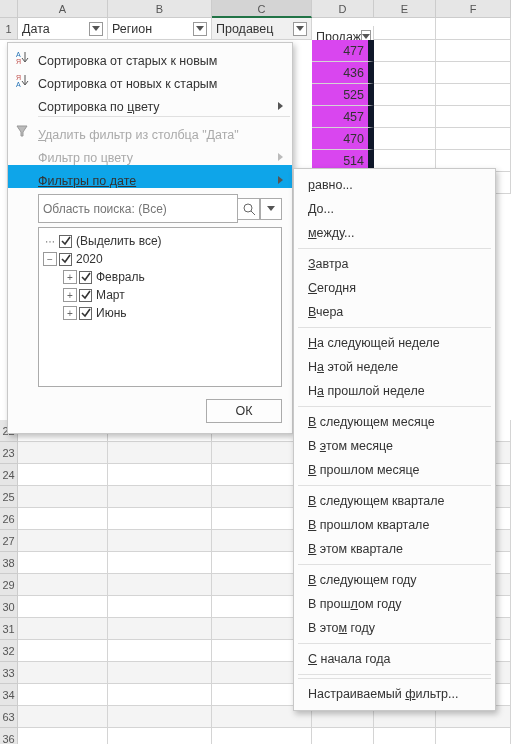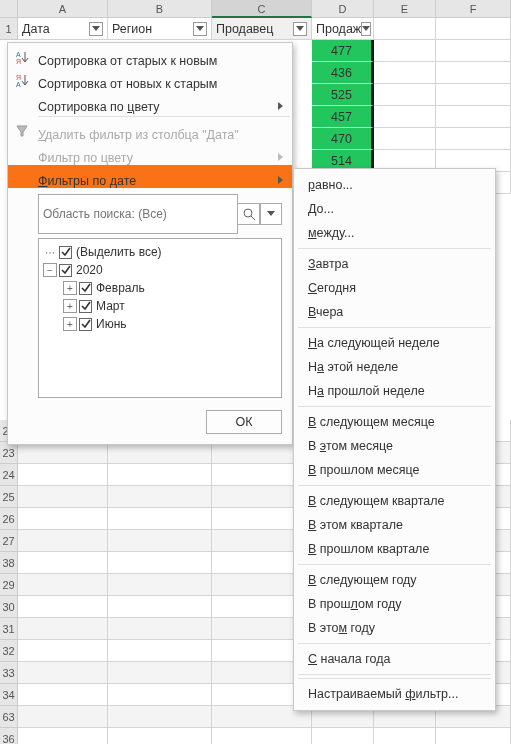--- a/index.html
+++ b/index.html
@@ -10,36 +10,36 @@
   .row-num { position: absolute; left: 0; width: 18px; height: 22px; line-height: 22px; background: #e6e6e6; border-right: 1px solid #ccc; border-bottom: 1px solid #ccc; font-size: 11px; color: #555; text-align: center; }
 
   .col-hdr { position: absolute; top: 0; height: 18px; line-height: 18px; font-size: 11px; color: #555; text-align: center; background: #e6e6e6; border-right: 1px solid #ccc; border-bottom: 1px solid #ccc; }
   .sel-col { background: #d4d4d4; border-bottom: 2px solid #217346; }
 
   .cell-hdr { position: absolute; height: 22px; background: #fff; border-right: 1px solid #d4d4d4; border-bottom: 1px solid #d4d4d4; padding: 0 4px; display: flex; align-items: center; justify-content: space-between; font-size: 12.5px; color: #333; }
   .cell-hdr.sel { background: #f0f0f0; }
   .flt-btn { width: 14px; height: 14px; border: 1px solid #999; background: #fff; display: flex; align-items: center; justify-content: center; }
   .flt-btn svg { display: block; }
 
-  .data-cell { position: absolute; height: 22px; border-right: 3px solid #0f172a; border-bottom: 1px solid #d4d4d4; padding: 0 4px; text-align: center; line-height: 22px; font-size: 12.5px; color: #333; background: #22c55e; }
+  .data-cell { position: absolute; height: 22px; border-right: 6px solid #0f172a; border-bottom: 1px solid #d4d4d4; padding: 0 4px; text-align: right; line-height: 22px; font-size: 12.5px; color: #333; background: #d946ef; }
   .grid-cell { position: absolute; height: 22px; border-right: 1px solid #d4d4d4; border-bottom: 1px solid #d4d4d4; background: #fff; }
   .grid-cell.alt { background: #f4f4f4; }
 
   .menu { position: absolute; background: #fcfcfc; border: 1px solid #c8c8c8; box-shadow: 2px 3px 6px rgba(0,0,0,0.25); font-size: 12.5px; color: #333; }
   .menu-1 { left: 7px; top: 42px; width: 286px; padding-top: 2px; }
   .m-item { display: flex; align-items: flex-end; height: 23px; padding-left: 30px; padding-right: 10px; position: relative; }
-  .m-item.hov { background: #f97316; }
+  .m-item.hov { background: #0ea5e9; text-decoration: underline; }
   .m-item.dis { color: #aaa; }
   .m-icon { position: absolute; left: 5px; top: 3px; width: 18px; height: 18px; display: flex; align-items: center; justify-content: center; }
   .m-sub { position: absolute; right: 8px; top: 8px; }
   .m-sep { height: 1px; background: #e0e0e0; margin: 2px 2px 2px 30px; }
   .u { text-decoration: underline; }
 
   .search-row { display:flex; align-items:center; margin:6px 10px 4px 30px; }
-  .search-inp { flex:1; height:40px; border:1px solid #ababab; padding:0 4px; font-size:12px; color:#888; background:#fff; }
+  .search-inp { flex:1; height:29px; border:1px solid #ababab; padding:0 4px; font-size:12px; color:#888; background:#fff; }
   .search-ico { width:22px; height:22px; border:1px solid #ababab; border-left:0; display:flex; align-items:center; justify-content:center; background:#fff; }
 
   .tree { margin:4px 10px 4px 30px; border:1px solid #ababab; background:#fff; height:160px; padding:4px 2px; font-size:12px; color:#333; }
   .tn { display:flex; align-items:center; height:18px; }
   .tn .tw { width:14px; height:14px; display:flex; align-items:center; justify-content:center; font-size:10px; color:#666; border:1px solid #999; margin-right:2px; }
   .tn .tw.blank { border:none; }
   .tn .cb { width:13px; height:13px; border:1px solid #666; margin-right:4px; display:flex; align-items:center; justify-content:center; }
   .tn .cb svg { display:block; }
 
   .btn-row { display:flex; justify-content:flex-end; gap:8px; padding:8px 10px 10px; }
@@ -79,21 +79,21 @@
       </div>
     </div>
     <div class="cell-hdr sel" style="left:212px;top:18px;width:100px">
       <span>Продавец</span>
       <div class="flt-btn">
         <svg width="8" height="6">
           <polygon points="0,0 8,0 4,5" fill="#555"></polygon>
         </svg>
       </div>
     </div>
-    <div class="cell-hdr" style="left:312px;top:18px;width:62px">
+    <div class="cell-hdr" style="left:312px;top:26px;width:62px">
       <span>Продаж</span>
       <div class="flt-btn">
         <svg width="8" height="6">
           <polygon points="0,0 8,0 4,5" fill="#555"></polygon>
         </svg>
       </div>
     </div>
     <div class="grid-cell" style="left:374px;top:18px;width:62px"></div>
     <div class="grid-cell" style="left:436px;top:18px;width:75px"></div>
     <div class="data-cell" style="left:312px;top:40px;width:62px">477</div>
@@ -348,22 +348,22 @@
       <div class="m2-sep"></div>
       <div class="m2-item"><span><span class="u">Н</span>а следующей неделе</span></div>
       <div class="m2-item"><span>Н<span class="u">а</span> этой неделе</span></div>
       <div class="m2-item"><span>Н<span class="u">а</span> прошлой неделе</span></div>
       <div class="m2-sep"></div>
       <div class="m2-item"><span><span class="u">В</span> следующем месяце</span></div>
       <div class="m2-item"><span>В <span class="u">э</span>том месяце</span></div>
       <div class="m2-item"><span><span class="u">В</span> прошлом месяце</span></div>
       <div class="m2-sep"></div>
       <div class="m2-item"><span><span class="u">В</span> следующем квартале</span></div>
+      <div class="m2-item"><span><span class="u">В</span> прошлом квартале</span></div>
       <div class="m2-item"><span><span class="u">В</span> этом квартале</span></div>
-      <div class="m2-item"><span><span class="u">В</span> прошлом квартале</span></div>
       <div class="m2-sep"></div>
       <div class="m2-item"><span><span class="u">В</span> следующем году</span></div>
       <div class="m2-item"><span>В прош<span class="u">л</span>ом году</span></div>
       <div class="m2-item"><span>В это<span class="u">м</span> году</span></div>
       <div class="m2-sep"></div>
       <div class="m2-item"><span><span class="u">С</span> начала года</span></div>
       <div class="m2-sep"></div>
       <div class="m2-sep"></div>
       <div class="m2-item"><span>Настраиваемый <span class="u">ф</span>ильтр...</span></div>
     </div>

